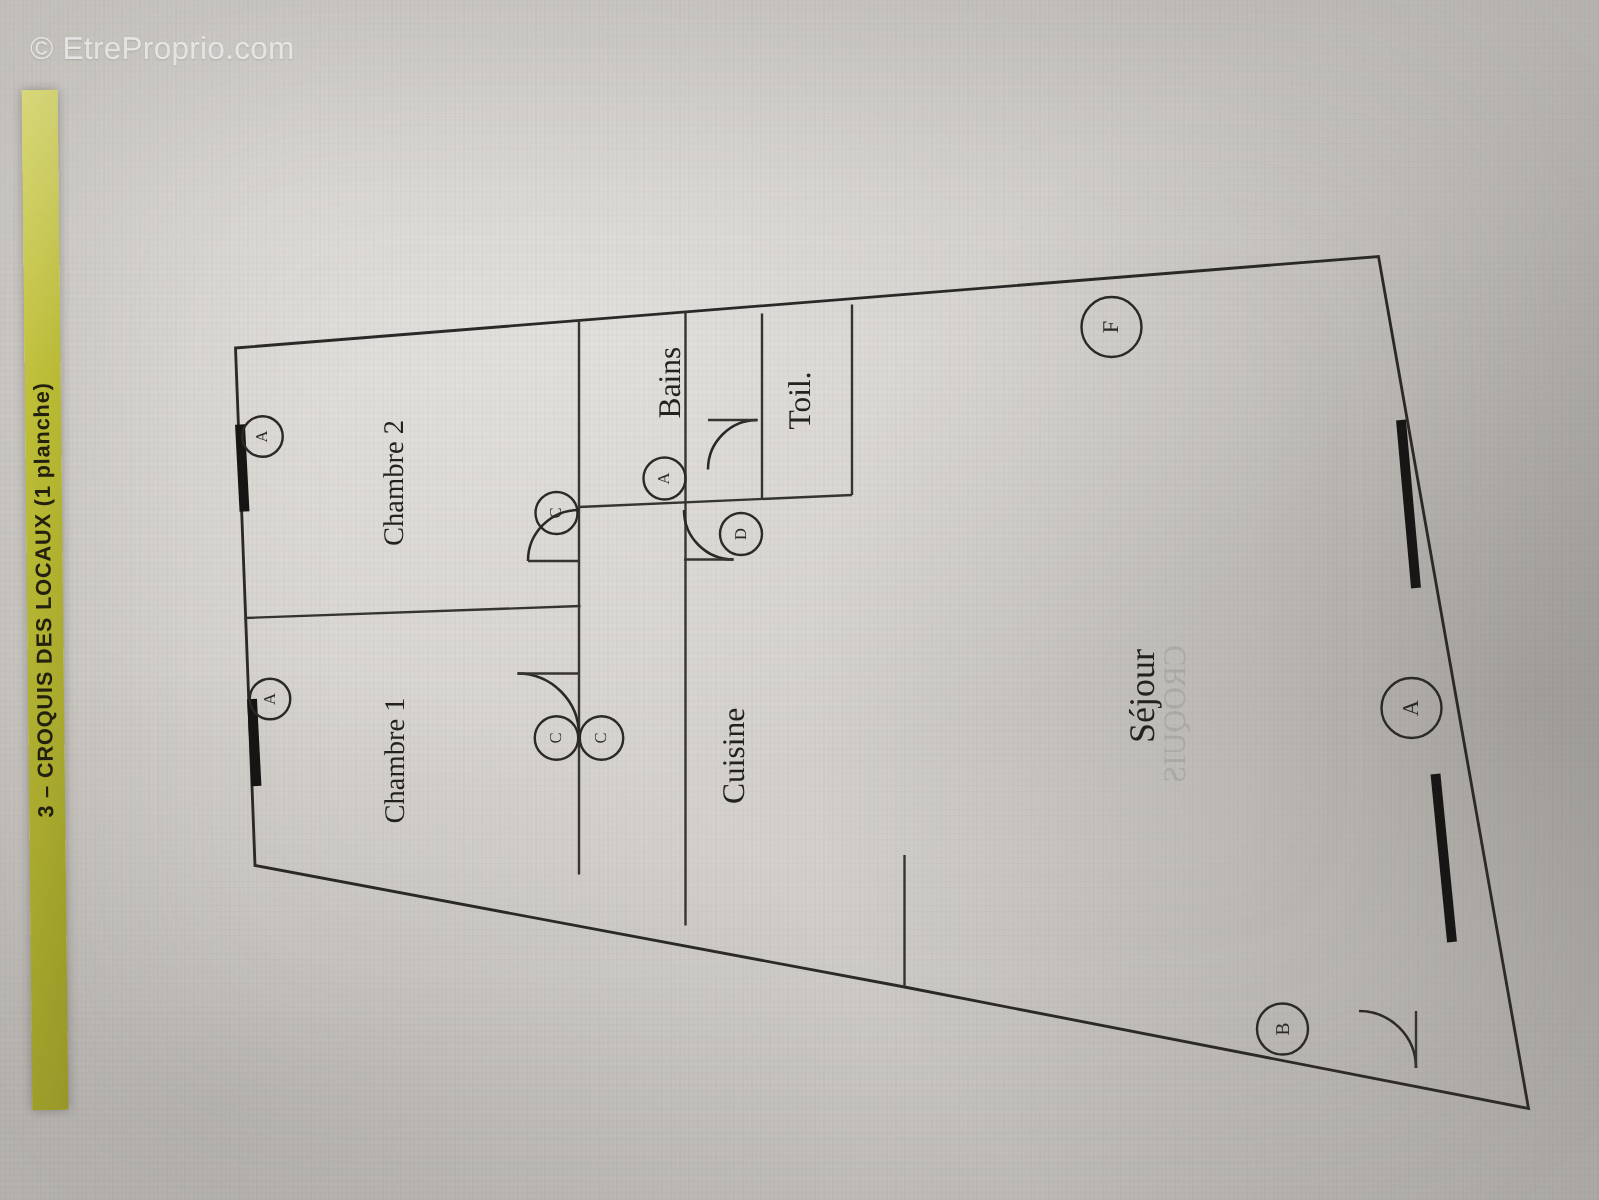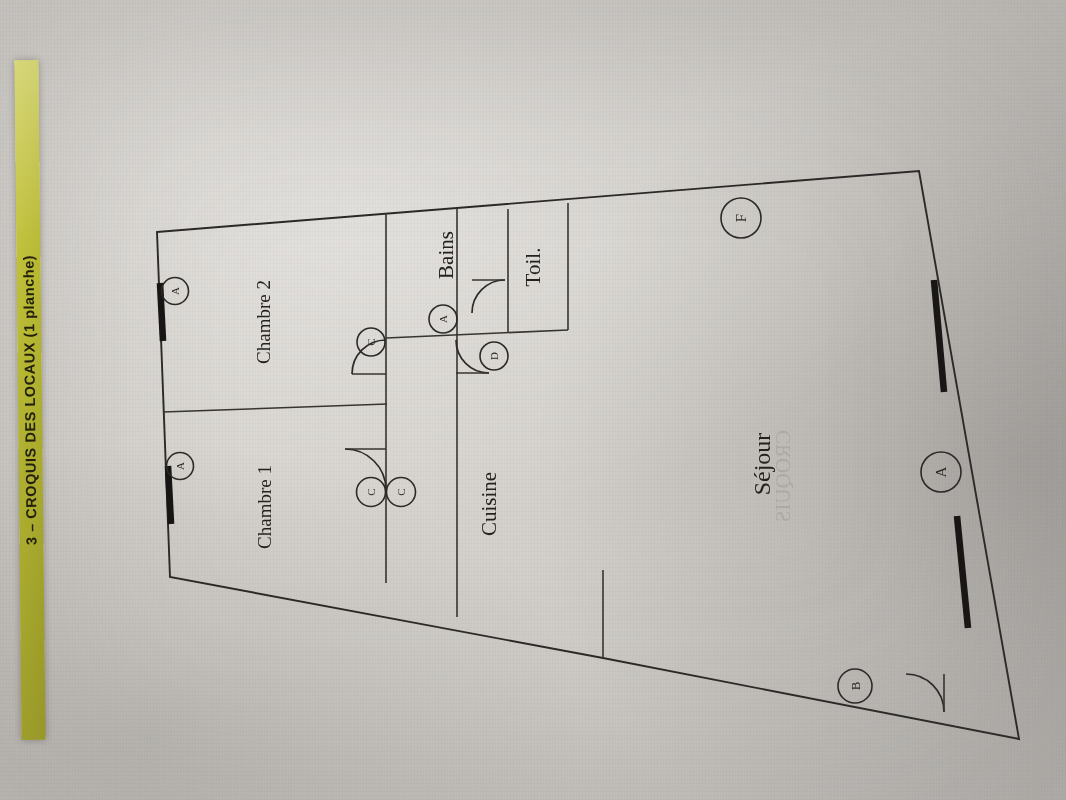--- a/index.html
+++ b/index.html
@@ -228,14 +228,15 @@
   </svg>
 
   <div id="grain"></div>
   <div id="vig"></div>
 
   <div id="tab">
     <div id="tab-sheen"></div>
     <div id="tab-text">3 – CROQUIS DES LOCAUX (1 planche)</div>
   </div>
 
+  <div id="wm">© EtreProprio.com</div>
 
 </div>
 
 </body></html>

